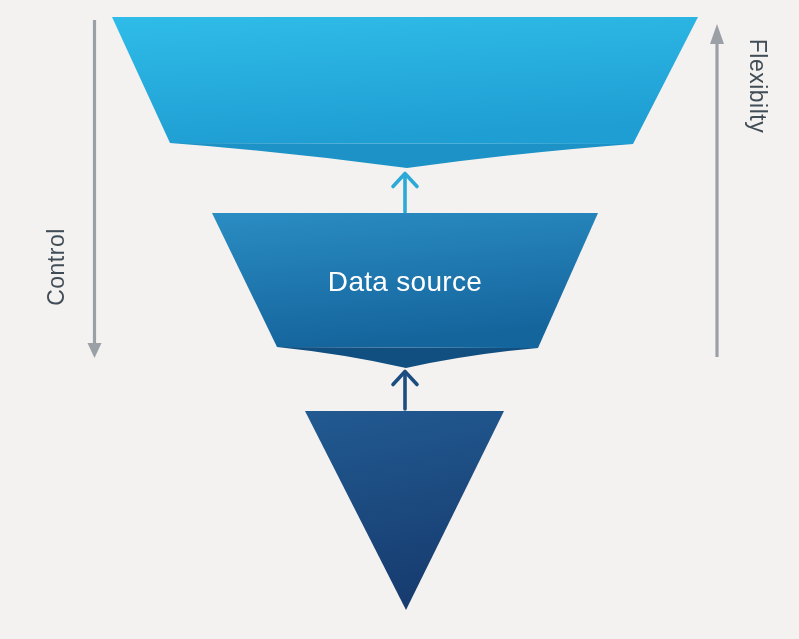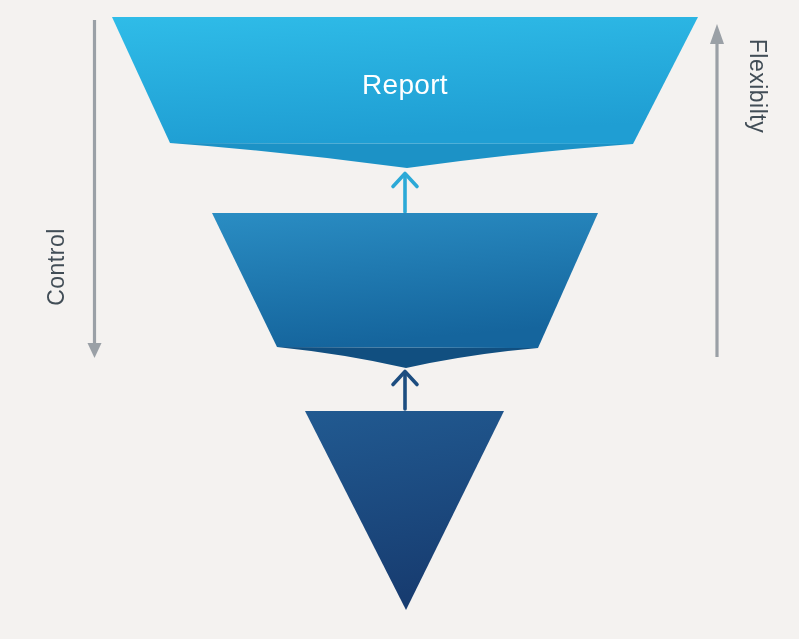--- a/index.html
+++ b/index.html
@@ -98,21 +98,21 @@
       <line x1="94.5" y1="20" x2="94.5" y2="344" stroke-width="3.2" stroke="#9aa0a6"></line>
       <polygon points="87.5,343 101.5,343 94.5,358" fill="#9aa0a6"></polygon>
     </g>
 
     <g>
       <line x1="717" y1="357" x2="717" y2="43" stroke-width="3.2" stroke="#9aa0a6"></line>
       <polygon points="710,44 724,44 717,24" fill="#9aa0a6"></polygon>
     </g>
   </svg>
 
-  <div class="layer-label report">Report</div>
 
+  <div class="layer-label datasource">Data source</div>
 
 
   <div class="axis-label control">Control</div>
 
   <div class="axis-label flexibility">Flexibilty</div>
 
 </div>
 
 </body></html>

